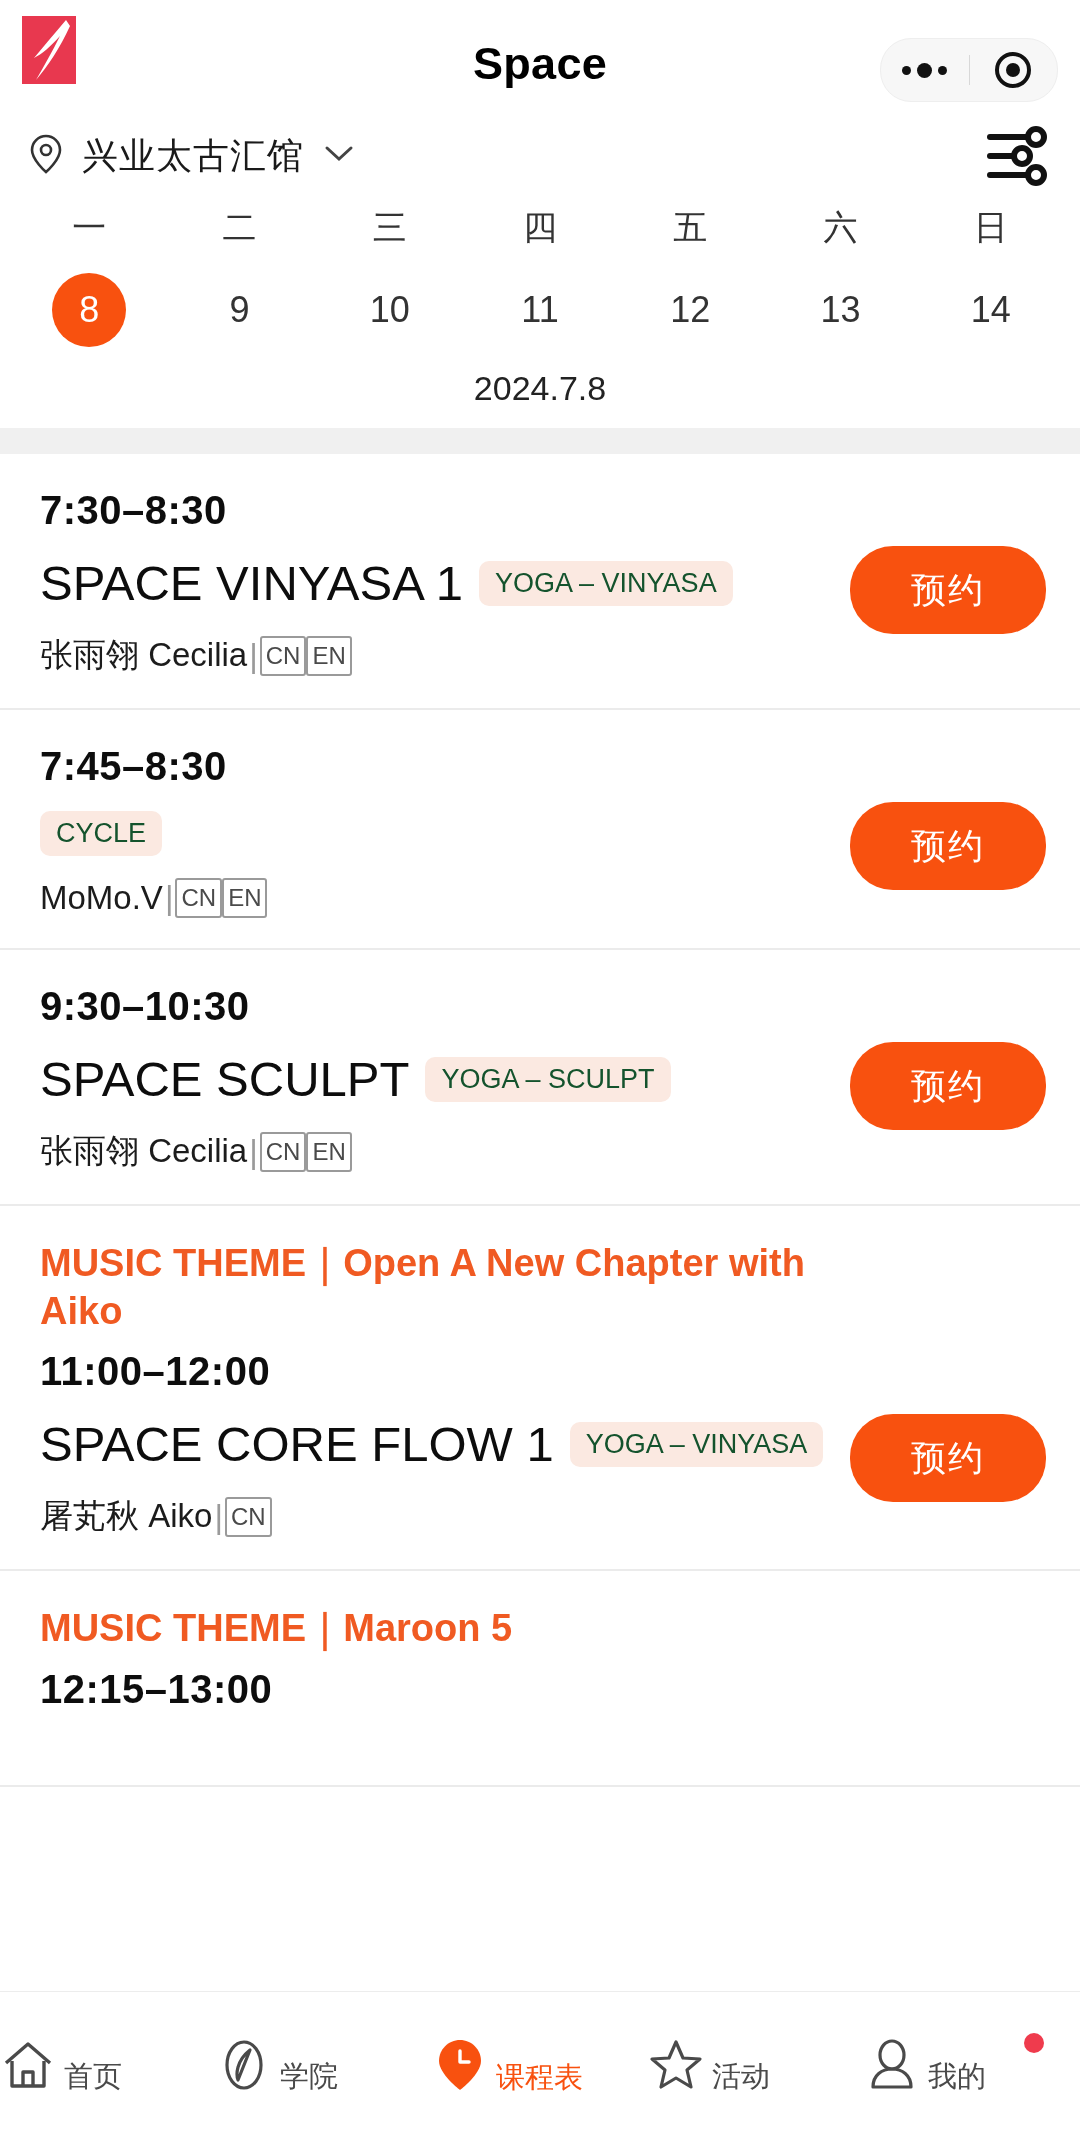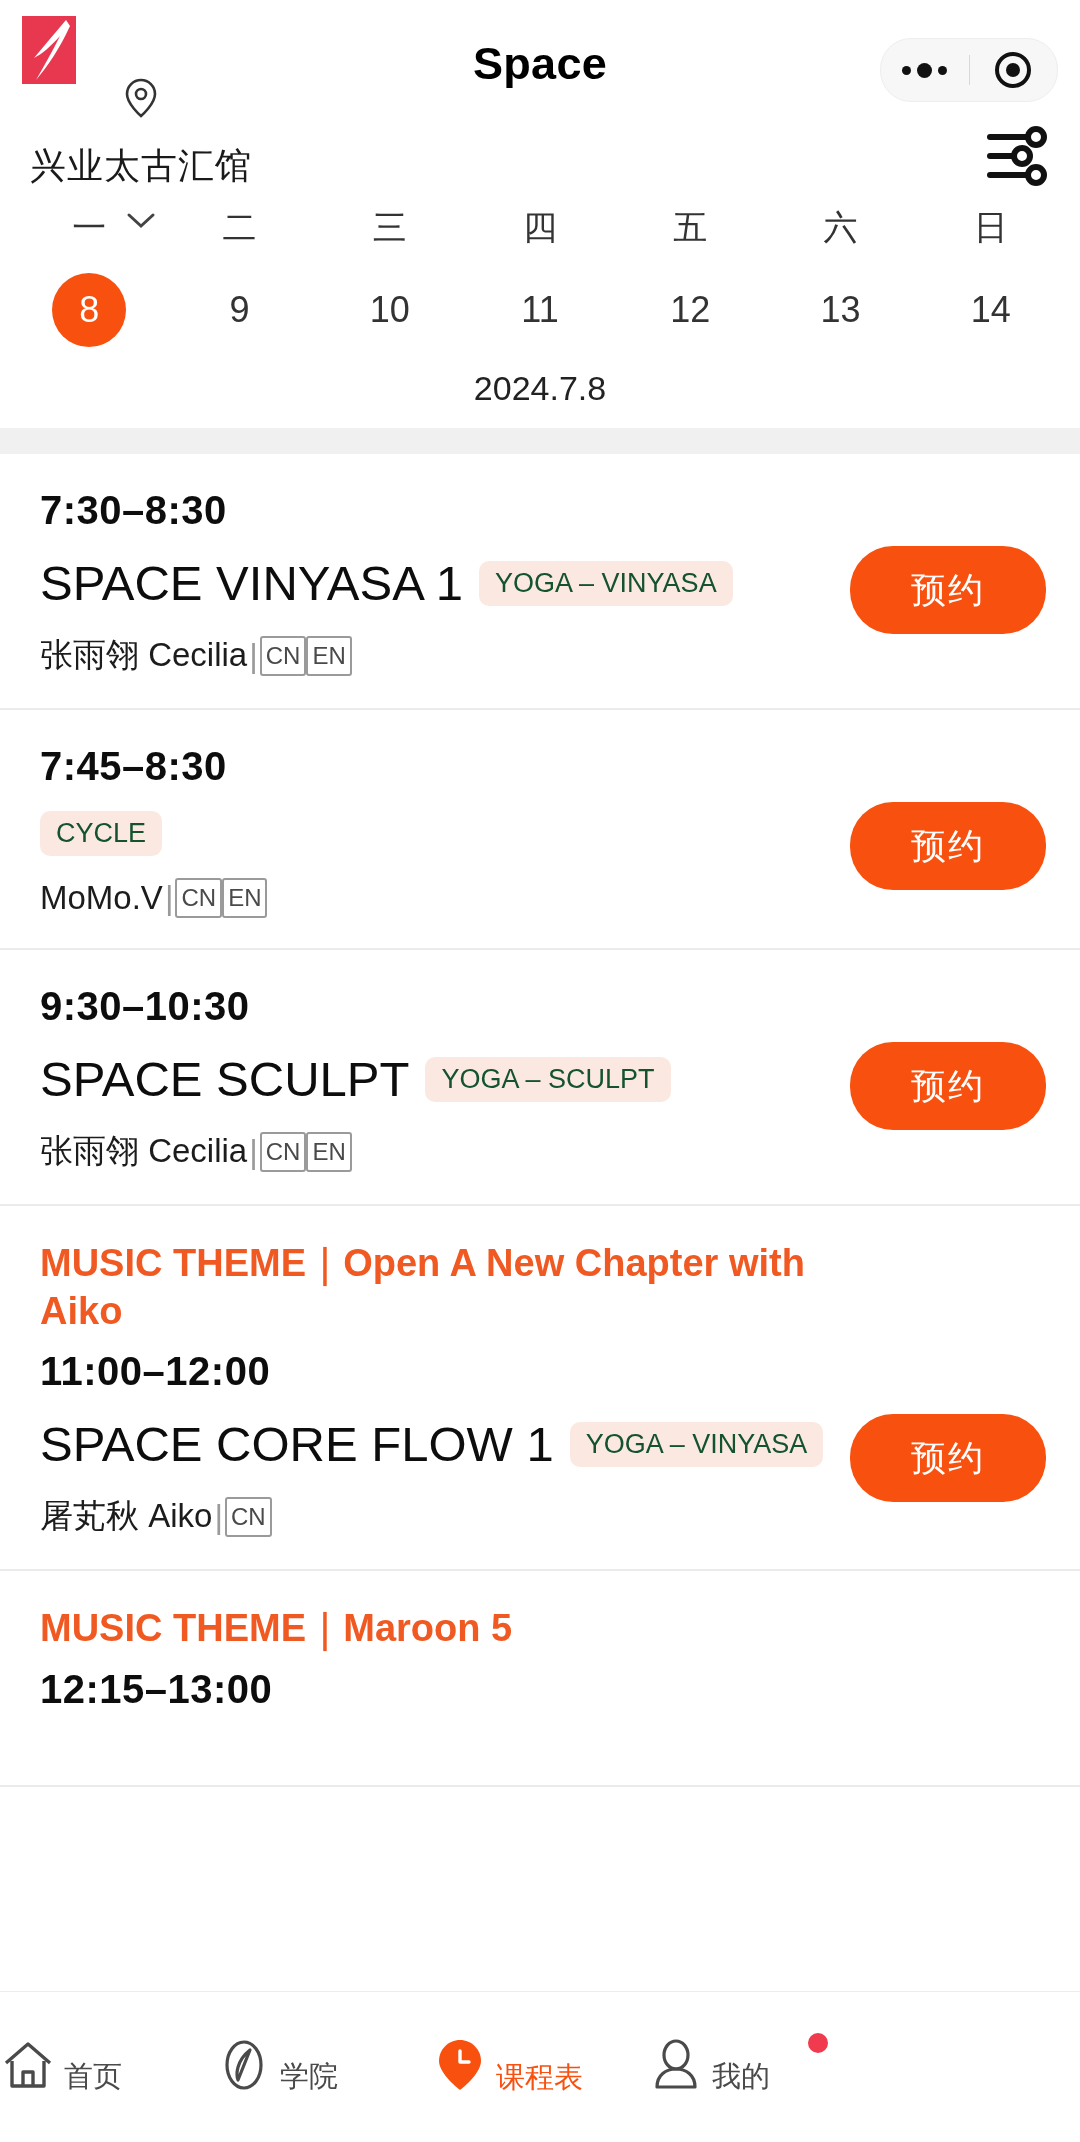--- a/index.html
+++ b/index.html
@@ -72,21 +72,20 @@
     position: relative;
     height: 82px;
     display: flex;
     align-items: center;
     padding: 0 30px;
   }
   .loc-left {
     display: flex;
     align-items: center;
     gap: 20px;
-    flex-direction: column;
   }
   .loc-text {
     font-size: 36px;
     color: #1a1a1a;
     letter-spacing: 1px;
   }
   .filter-icon {
     position: absolute;
     right: 30px;
     top: 10px;
@@ -440,20 +439,28 @@
   <div class="nav-item active">
     <span>
       <svg width="56" height="58" viewBox="0 0 56 58" aria-hidden="true">
         <path d="M28 4 C16.4 4 7 13.4 7 25 C7 38 28 54 28 54 C28 54 49 38 49 25 C49 13.4 39.6 4 28 4 Z" fill="#f8510f"></path>
         <path d="M28 15 V26 H37" fill="none" stroke="#ffffff" stroke-width="3.4" stroke-linecap="round" stroke-linejoin="round"></path>
       </svg>
     </span>
     <span class="nav-label">课程表</span>
   </div>
 
+  <div class="nav-item">
+    <span>
+      <svg width="56" height="56" viewBox="0 0 56 56" aria-hidden="true">
+        <path d="M28 5 L35 21 L52 22 L39 33 L43 50 L28 41 L13 50 L17 33 L4 22 L21 21 Z" fill="none" stroke="#4a4a4a" stroke-width="3.2" stroke-linejoin="round"></path>
+      </svg>
+    </span>
+    <span class="nav-label">活动</span>
+  </div>
 
   <div class="nav-item">
     <span>
       <svg width="56" height="56" viewBox="0 0 56 56" aria-hidden="true">
         <ellipse cx="28" cy="18" rx="12" ry="14" fill="none" stroke="#4a4a4a" stroke-width="3.2"></ellipse>
         <path d="M9 50 C9 38 18 32 28 32 C38 32 47 38 47 50 Z" fill="none" stroke="#4a4a4a" stroke-width="3.2" stroke-linejoin="round"></path>
       </svg>
     </span>
     <span class="nav-badge"></span>
     <span class="nav-label">我的</span>

